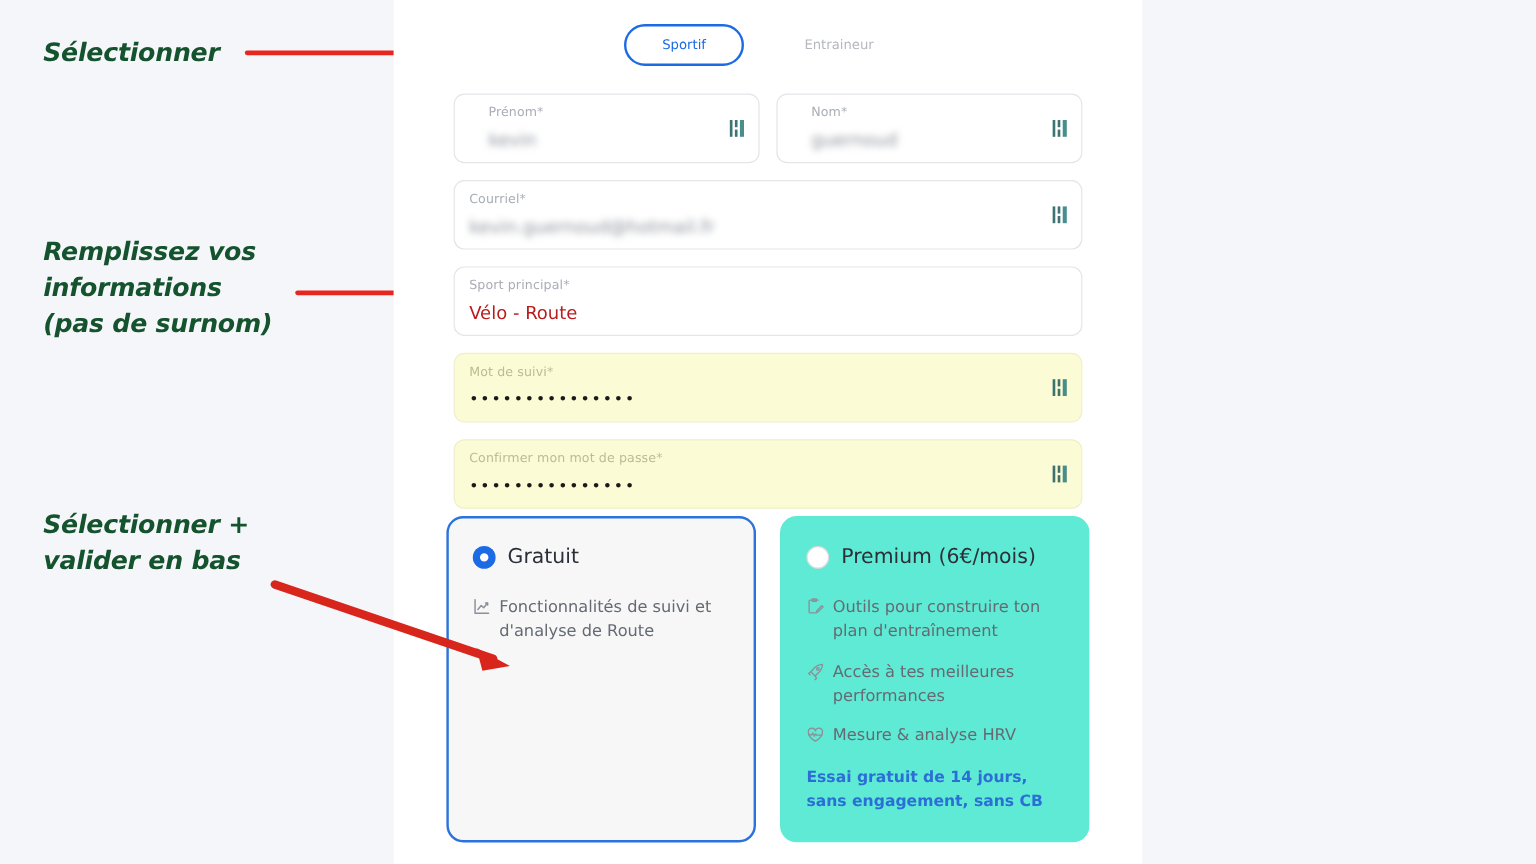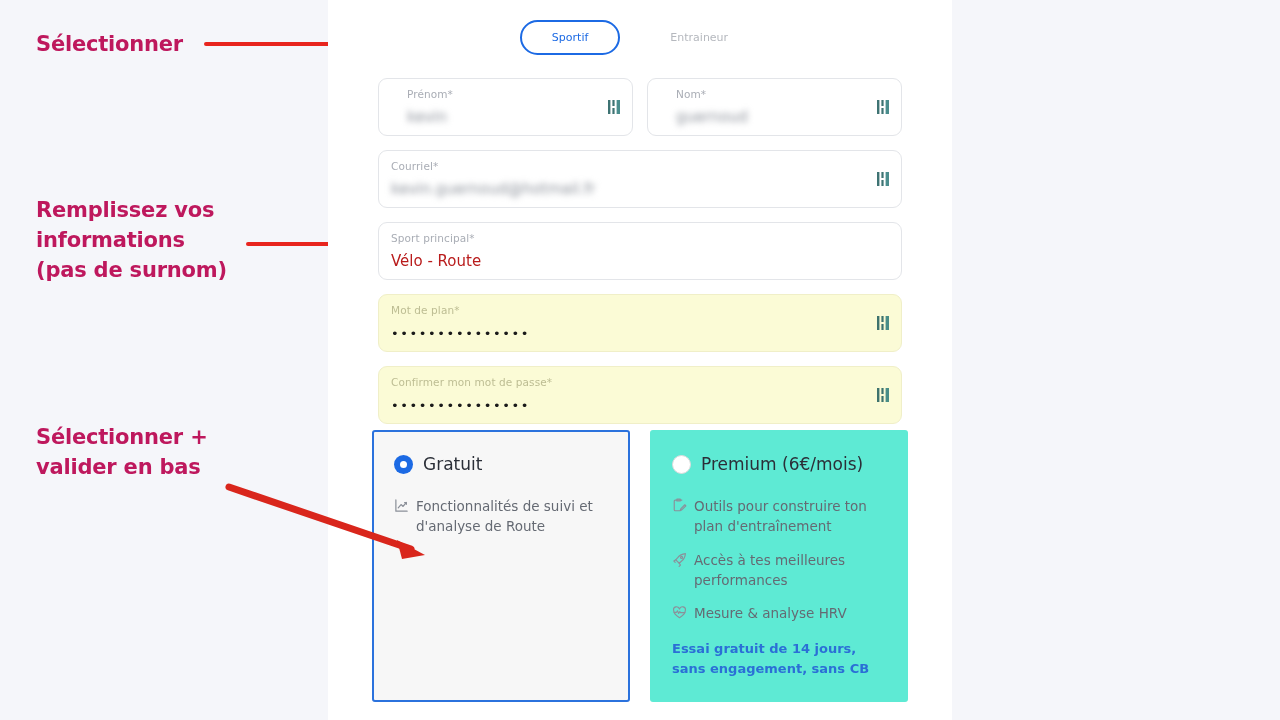--- a/index.html
+++ b/index.html
@@ -20,24 +20,25 @@
   .annotations {
     position: absolute;
     left: 0; top: 0;
     width: 328px; height: 720px;
   }
 
   .anno {
     position: absolute;
     font-family: "DejaVu Sans", sans-serif;
     font-weight: bold;
-    color: #be185d;
+    color: #14532d;
     font-size: 21px;
     line-height: 1.42;
     letter-spacing: -0.2px;
+    font-style: italic;
   }
   .anno-1 { left: 36px; top: 30px; }
   .anno-2 { left: 36px; top: 196px; }
   .anno-3 { left: 36px; top: 423px; }
 
   
   .arrow-line {
     position: absolute;
     background: #e8251e;
     height: 4px;
@@ -186,21 +187,21 @@
   
   .plans {
     position: absolute;
     left: 44px; top: 430px;
     display: flex;
     gap: 20px;
   }
   .plan {
     width: 258px;
     height: 272px;
-    border-radius: 3px;
+    border-radius: 14px;
     padding: 22px 20px 18px 20px;
     position: relative;
   }
   .plan.selected {
     border: 2px solid #2b72dd;
     background: #f7f7f7;
   }
   .plan.unselected {
     border: 2px solid transparent;
     background: #5eead4;
@@ -339,21 +340,21 @@
           </svg>
       </span>
     </div>
 
     <div class="field full">
       <div class="field-label">Sport principal*</div>
       <div class="field-value">Vélo - Route</div>
     </div>
 
     <div class="field full autofill">
-      <div class="field-label">Mot de plan*</div>
+      <div class="field-label">Mot de suivi*</div>
       <div class="field-value dots">•••••••••••••••</div>
       <span class="field-icon">
         <svg viewBox="0 0 13 16" width="13" height="16">
             <rect x="0" y="1" width="2.4" height="14" fill="#1d5b5b"></rect>
             <rect x="4.4" y="1" width="2.2" height="6" fill="#1d5b5b"></rect>
             <rect x="4.4" y="9" width="2.2" height="6" fill="#1d5b5b"></rect>
             <rect x="8.6" y="1" width="3.4" height="14" fill="#2b7a7a"></rect>
           </svg>
       </span>
     </div>

